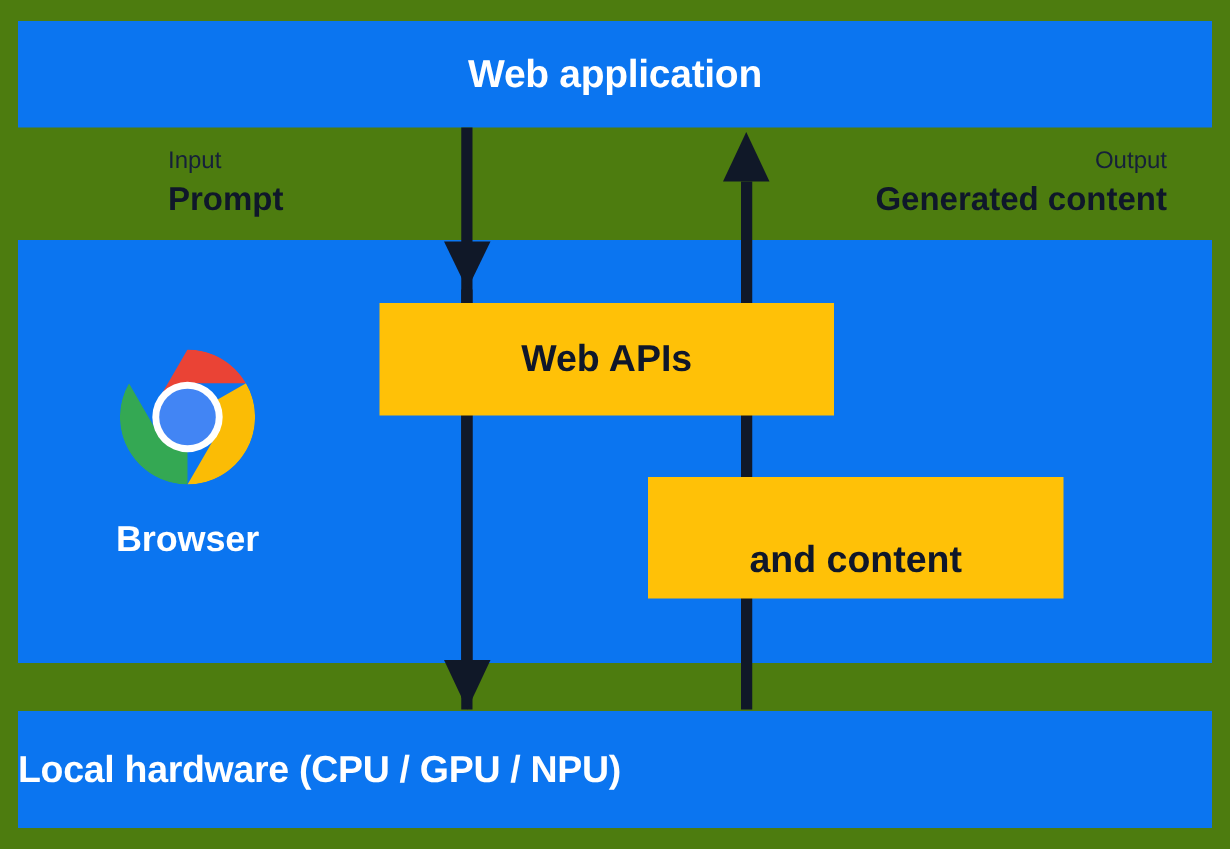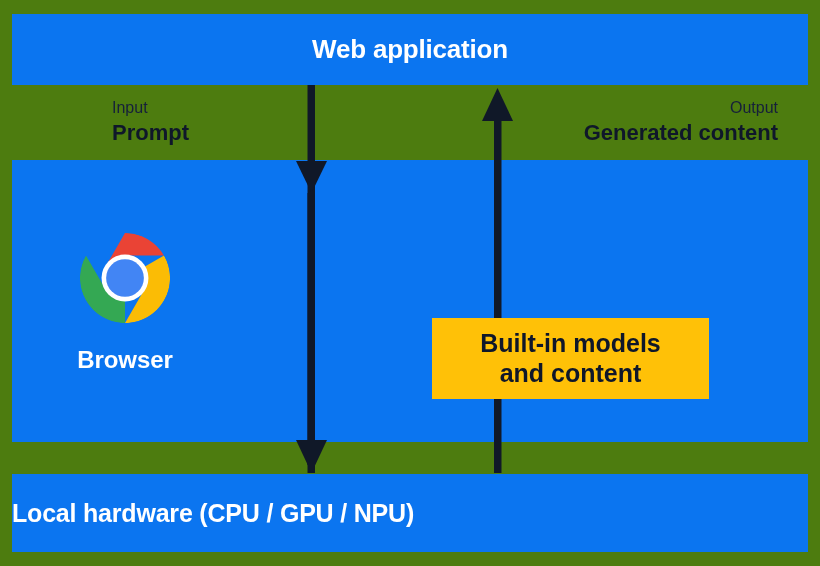--- a/index.html
+++ b/index.html
@@ -194,24 +194,27 @@
       <rect x="307.5" y="193" width="7.5" height="280" fill="#101828"></rect>
       <polygon points="296,440 327,440 311.5,473" fill="#101828"></polygon>
     </g>
 
     <g>
       <rect x="494" y="121" width="7.5" height="352" fill="#101828"></rect>
       <polygon points="482,121 513,121 497.5,88" fill="#101828"></polygon>
     </g>
   </svg>
 
+  <div class="yellow-box" id="web-apis-box">
+    <span>Web APIs</span>
+  </div>
 
   <div class="yellow-box" id="builtin-models-box">
     <span>
-      <span>Built-in models</span><br>
+      <br>
       <span>and content</span>
     </span>
   </div>
 
   <div id="browser-block">
     <svg id="chrome-logo" viewBox="0 0 100 100" xmlns="http://www.w3.org/2000/svg">
       <defs>
         <clipPath id="circClip">
           <circle cx="50" cy="50" r="49"></circle>
         </clipPath>

